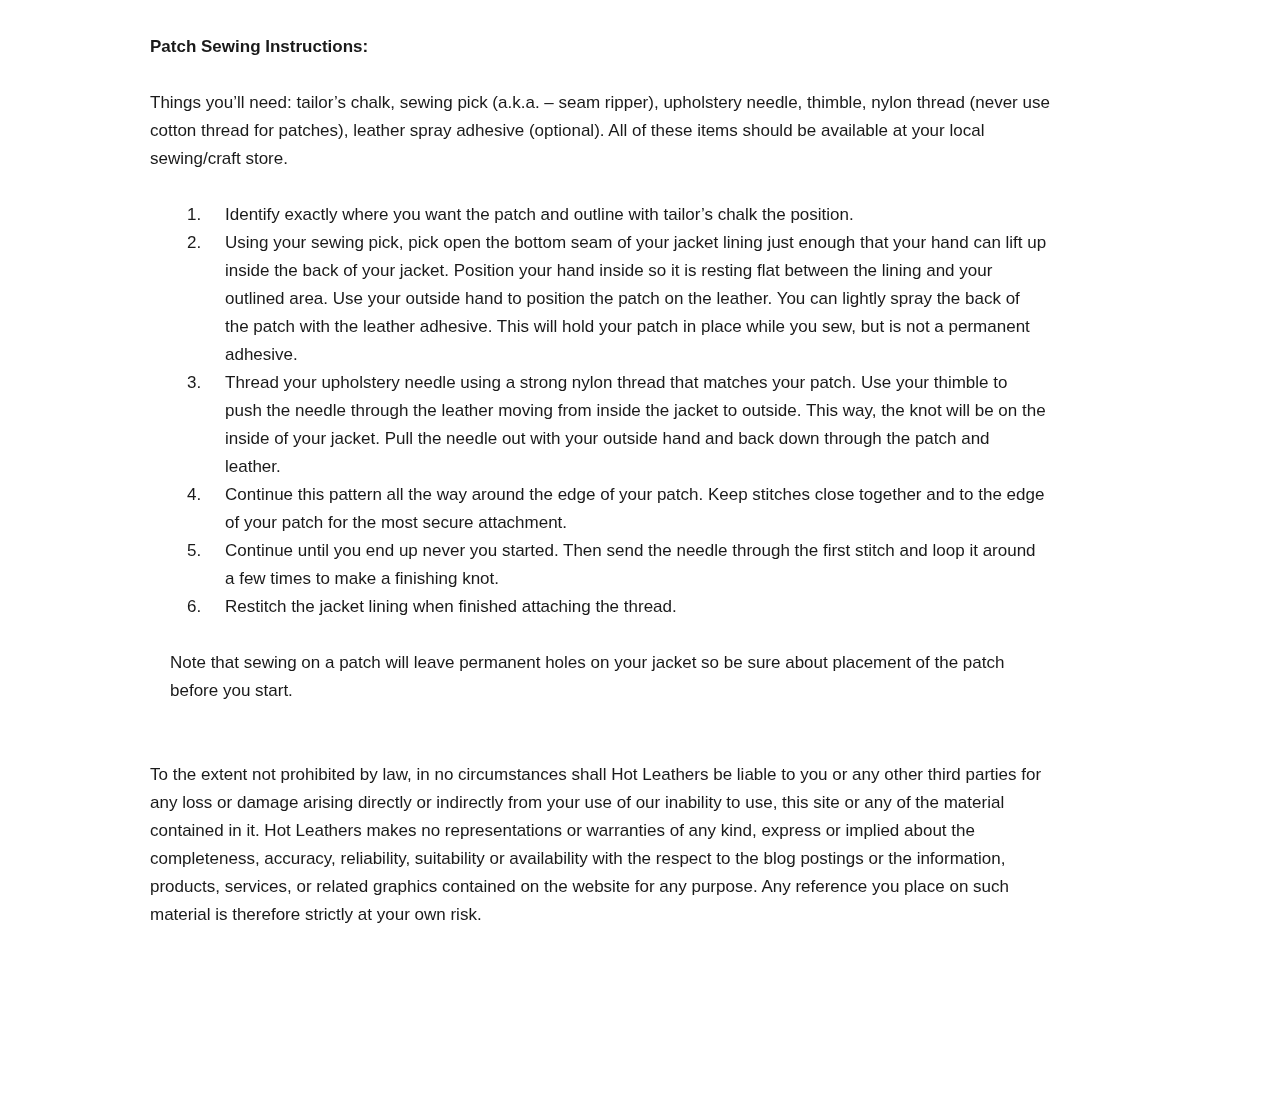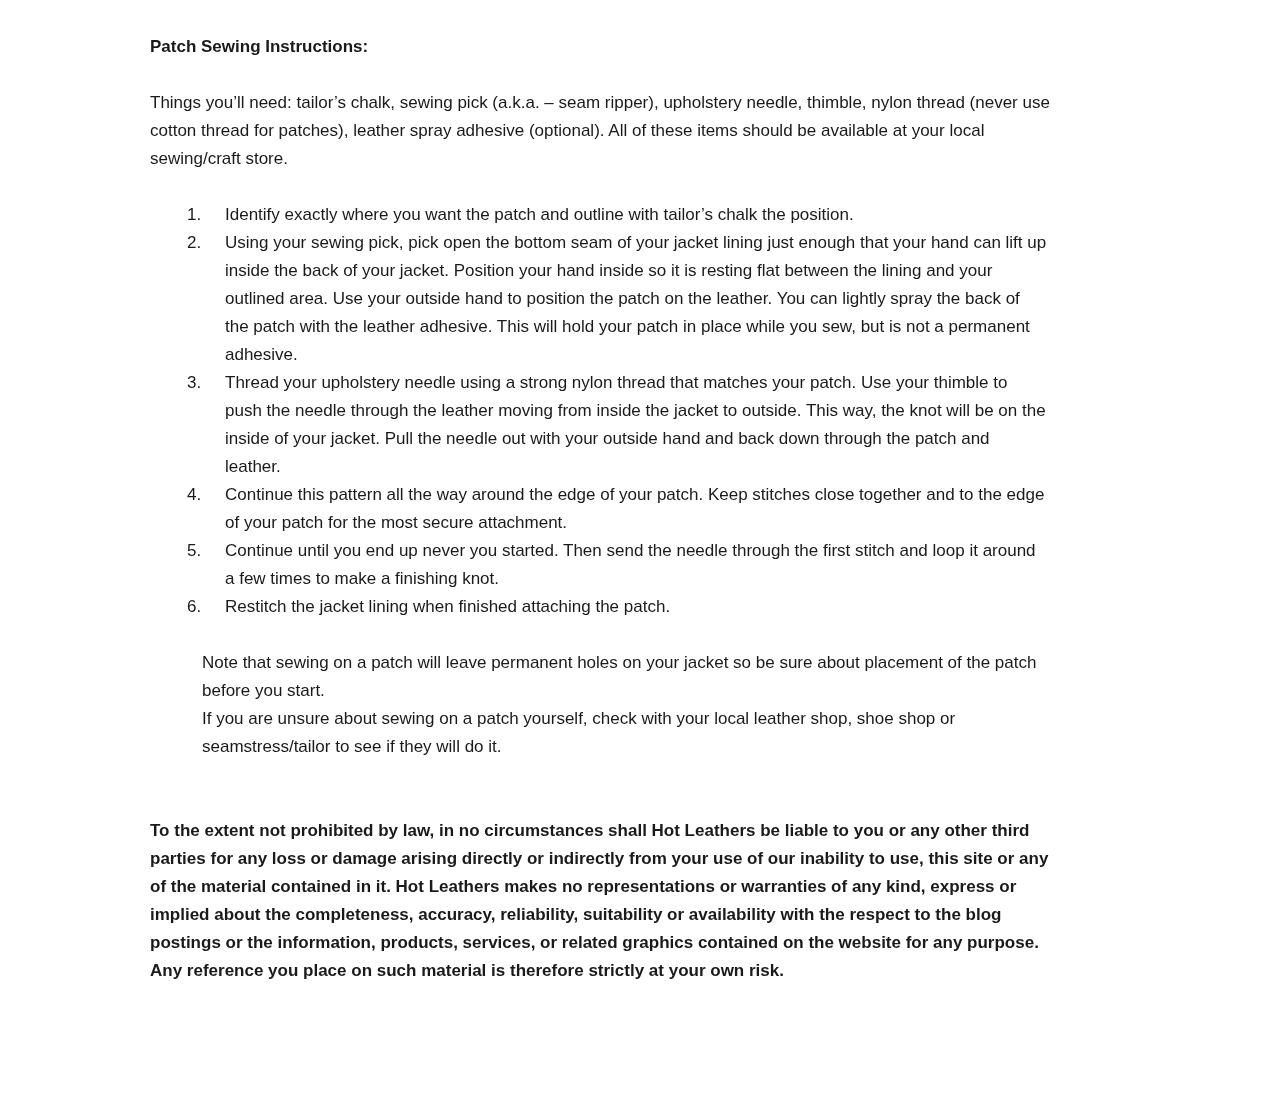--- a/index.html
+++ b/index.html
@@ -48,50 +48,48 @@
     line-height: 28px;
   }
   ol.steps > li::before {
     content: counter(step) ".";
     position: absolute;
     left: 0;
     top: 0;
     width: 30px;
   }
   .notes-block {
-    margin: 0 0 56px 52px;
+    margin: 0 0 56px 20px;
     max-width: 930px;
   }
   .notes-block .para {
     margin: 0;
   }
   .disclaimer {
     margin-bottom: 9px;
-    font-weight: bold;
   }
 </style>
 </head>
 <body>
 
 <div class="page">
 
   <h1 class="doc-title">Patch Sewing Instructions:</h1>
 
 
   <p class="para">Things you’ll need: tailor’s chalk, sewing pick (a.k.a. – seam ripper), upholstery needle, thimble, nylon thread (never use cotton thread for patches), leather spray adhesive (optional). All of these items should be available at your local sewing/craft store.</p>
 
   <ol class="steps">
     <li>Identify exactly where you want the patch and outline with tailor’s chalk the position.</li>
     <li>Using your sewing pick, pick open the bottom seam of your jacket lining just enough that your hand can lift up inside the back of your jacket. Position your hand inside so it is resting flat between the lining and your outlined area. Use your outside hand to position the patch on the leather. You can lightly spray the back of the patch with the leather adhesive. This will hold your patch in place while you sew, but is not a permanent adhesive.</li>
     <li>Thread your upholstery needle using a strong nylon thread that matches your patch. Use your thimble to push the needle through the leather moving from inside the jacket to outside. This way, the knot will be on the inside of your jacket. Pull the needle out with your outside hand and back down through the patch and leather.</li>
     <li>Continue this pattern all the way around  the edge of your patch. Keep stitches close together and to the edge of your patch for the most secure attachment.</li>
     <li>Continue until you end up never you started. Then send the needle through the first stitch and loop it around a few times to make a finishing knot.</li>
-    <li>Restitch the jacket lining when finished attaching the patch.</li>
+    <li>Restitch the jacket lining when finished attaching the thread.</li>
   </ol>
 
   <div class="notes-block">
     <p class="para">Note that sewing on a patch will leave permanent holes on your jacket so be sure about placement of the patch before you start.</p>
-    <p class="para">If you are unsure about sewing on a patch yourself, check with your local leather shop, shoe shop or seamstress/tailor to see if they will do it.</p>
   </div>
 
   <p class="para disclaimer">To the extent not prohibited by law, in no circumstances shall Hot Leathers be liable to you or any other third parties for any loss or damage arising directly or indirectly from your use of our inability to use, this site or any of the material contained in it. Hot Leathers makes no representations or warranties of any kind, express or implied about the completeness, accuracy, reliability, suitability or availability with the respect to the blog postings or the information, products, services, or related graphics contained on the website for any purpose. Any reference you place on such material is therefore strictly at your own risk.</p>
 
 </div>
 
 </body></html>

